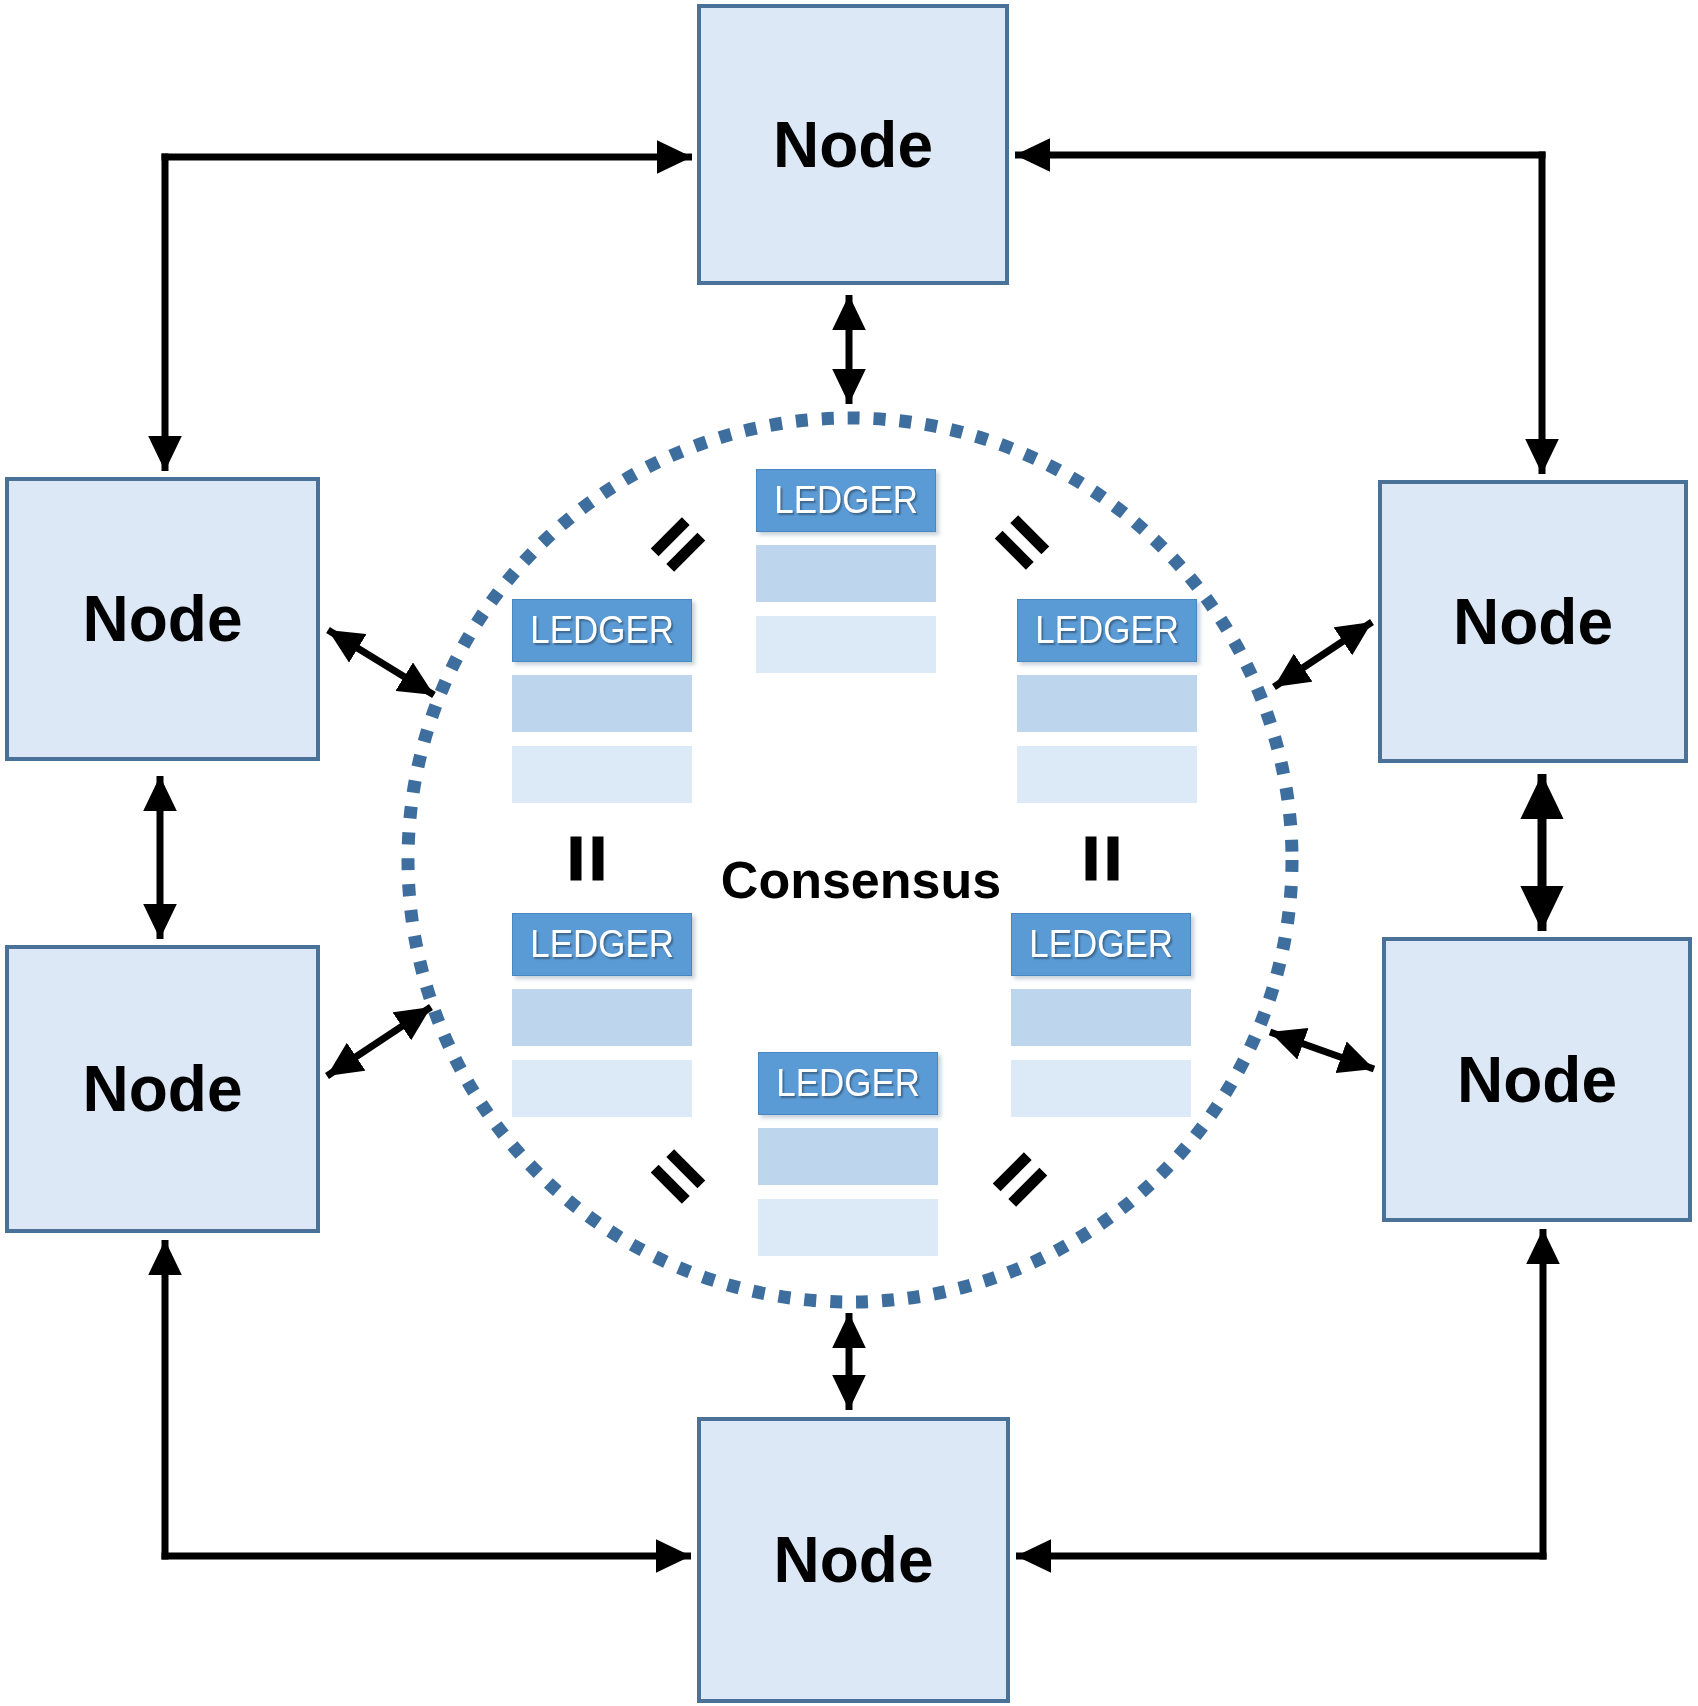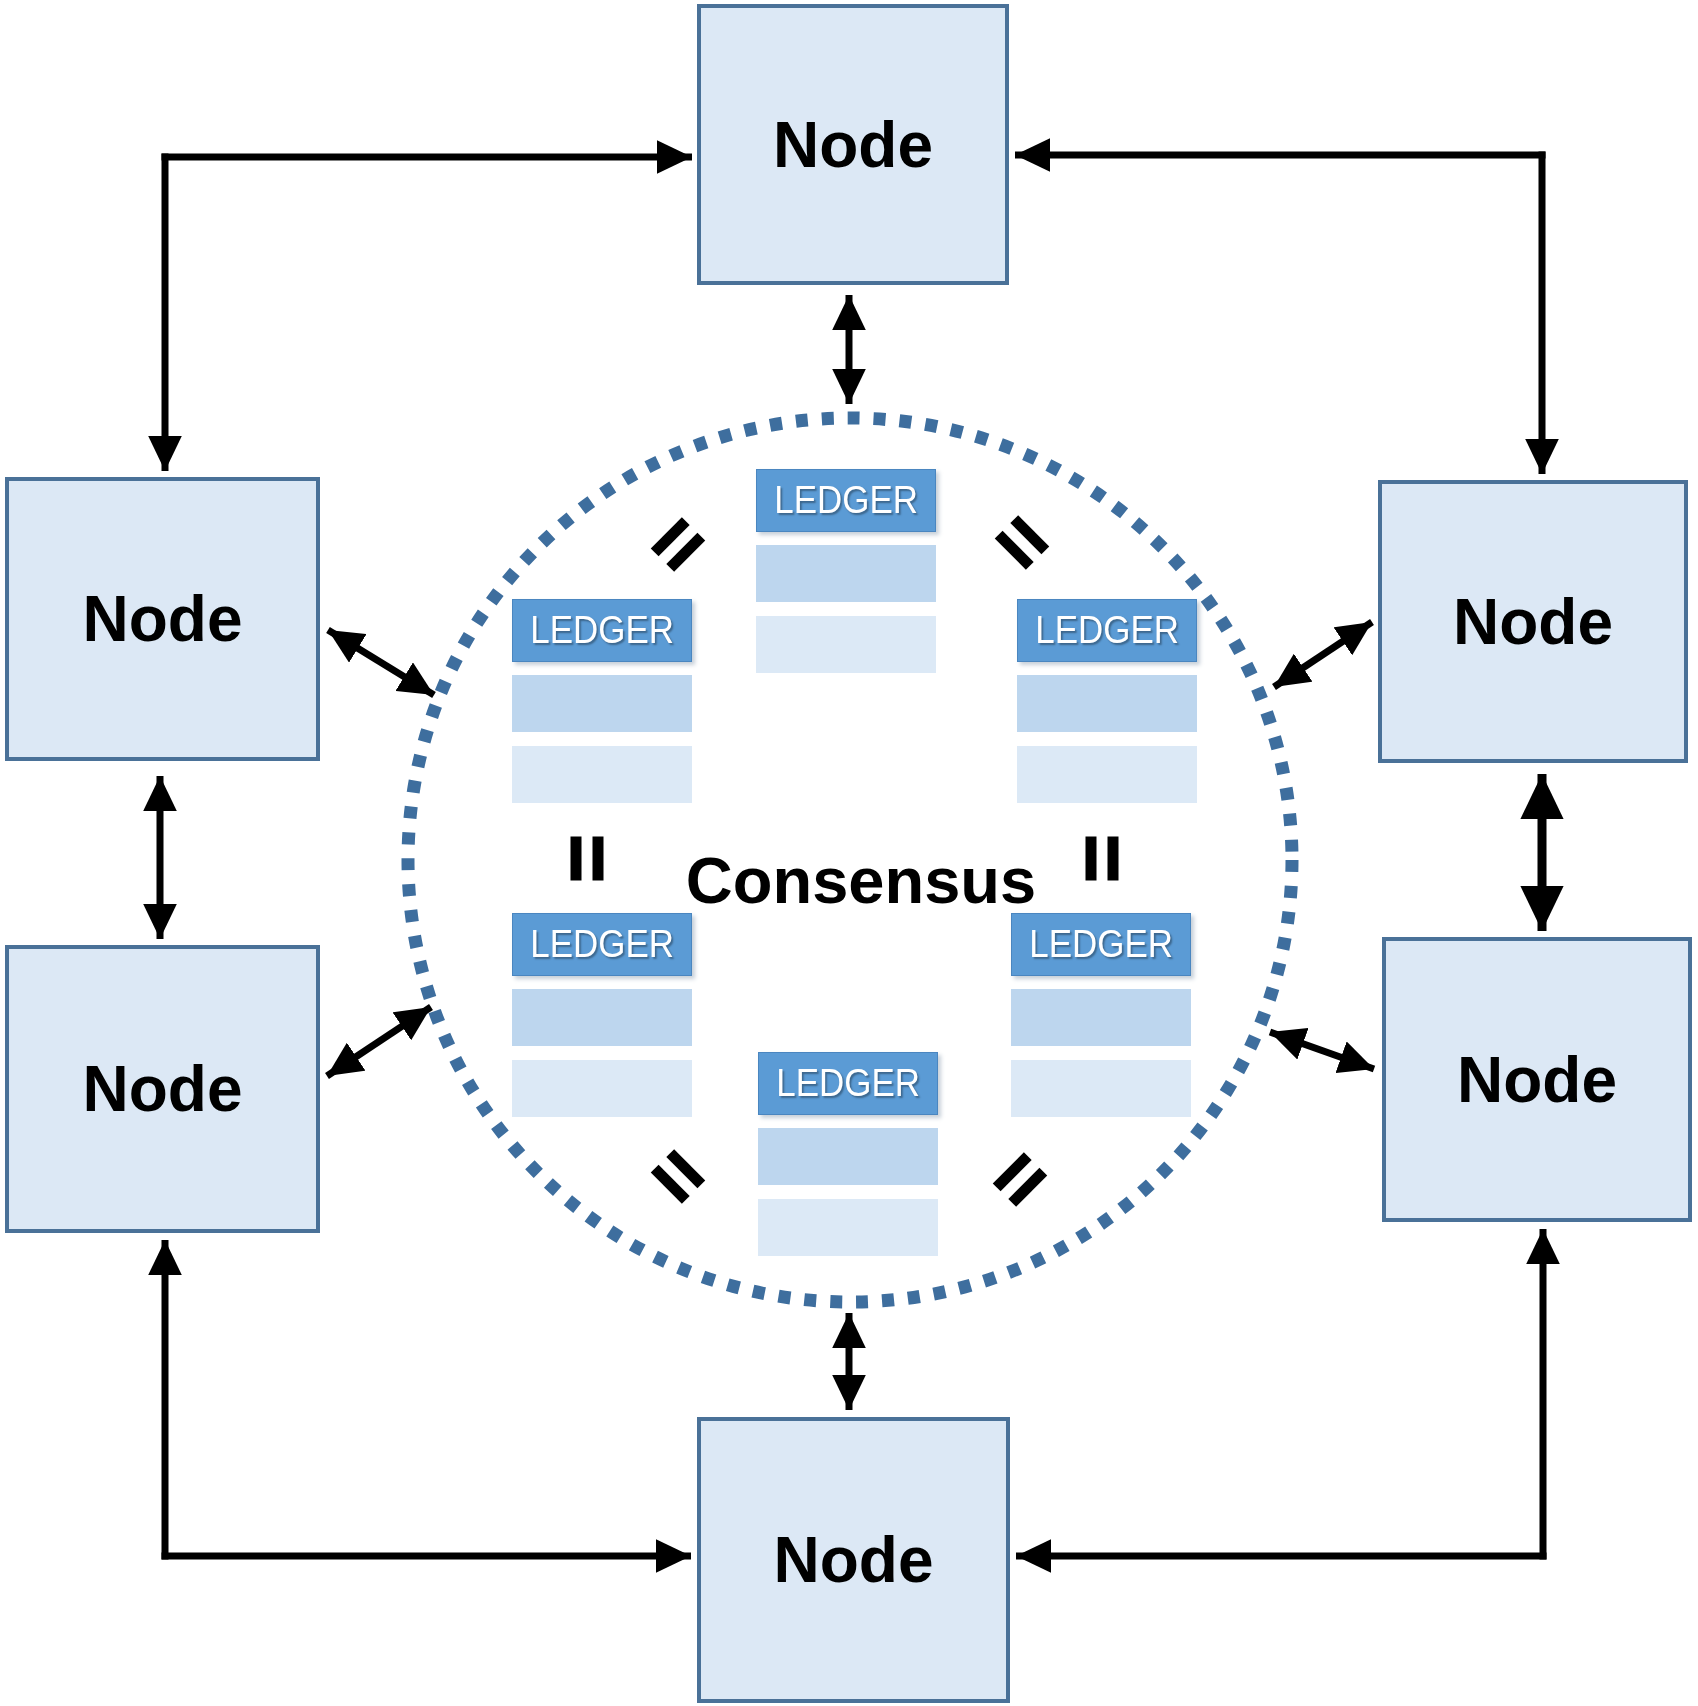--- a/index.html
+++ b/index.html
@@ -25,21 +25,21 @@
     text-shadow:2px 2px 2px rgba(0,0,0,.35);
   }
   .ledger .hdr span{display:inline-block;transform:scaleX(.92);}
   .ledger .r1{height:57px;margin-top:13px;background:var(--ledger-row1);}
   .ledger .r2{height:57px;margin-top:14px;background:var(--ledger-row2);}
   .eq{position:absolute;width:44px;height:33px;}
   .eq .bar{position:absolute;left:0;width:44px;height:11px;background:#000;}
   .eq .b1{top:0;} .eq .b2{top:22px;}
   #consensus{
     position:absolute;left:861px;top:880px;transform:translate(-50%,-50%);
-    font-size:65px;font-weight:bold;color:#000;white-space:nowrap;
+    font-size:52px;font-weight:bold;color:#000;white-space:nowrap;
   }
 </style>
 </head>
 <body>
 
 <div id="stage" style="--node-fill: #dce8f5; --node-border: #4a7198; --ledger-header: #5b9bd5; --ledger-row1: #bdd6ee; --ledger-row2: #dce9f6; --circle-dot: #3e6e9e;">
 
   <svg id="net-svg" width="1698" height="1706" viewBox="0 0 1698 1706">
     <defs>
       <marker id="ah" orient="auto-start-reverse" markerUnits="strokeWidth" markerWidth="5.2" markerHeight="4.8" refX="5" refY="2.4">

